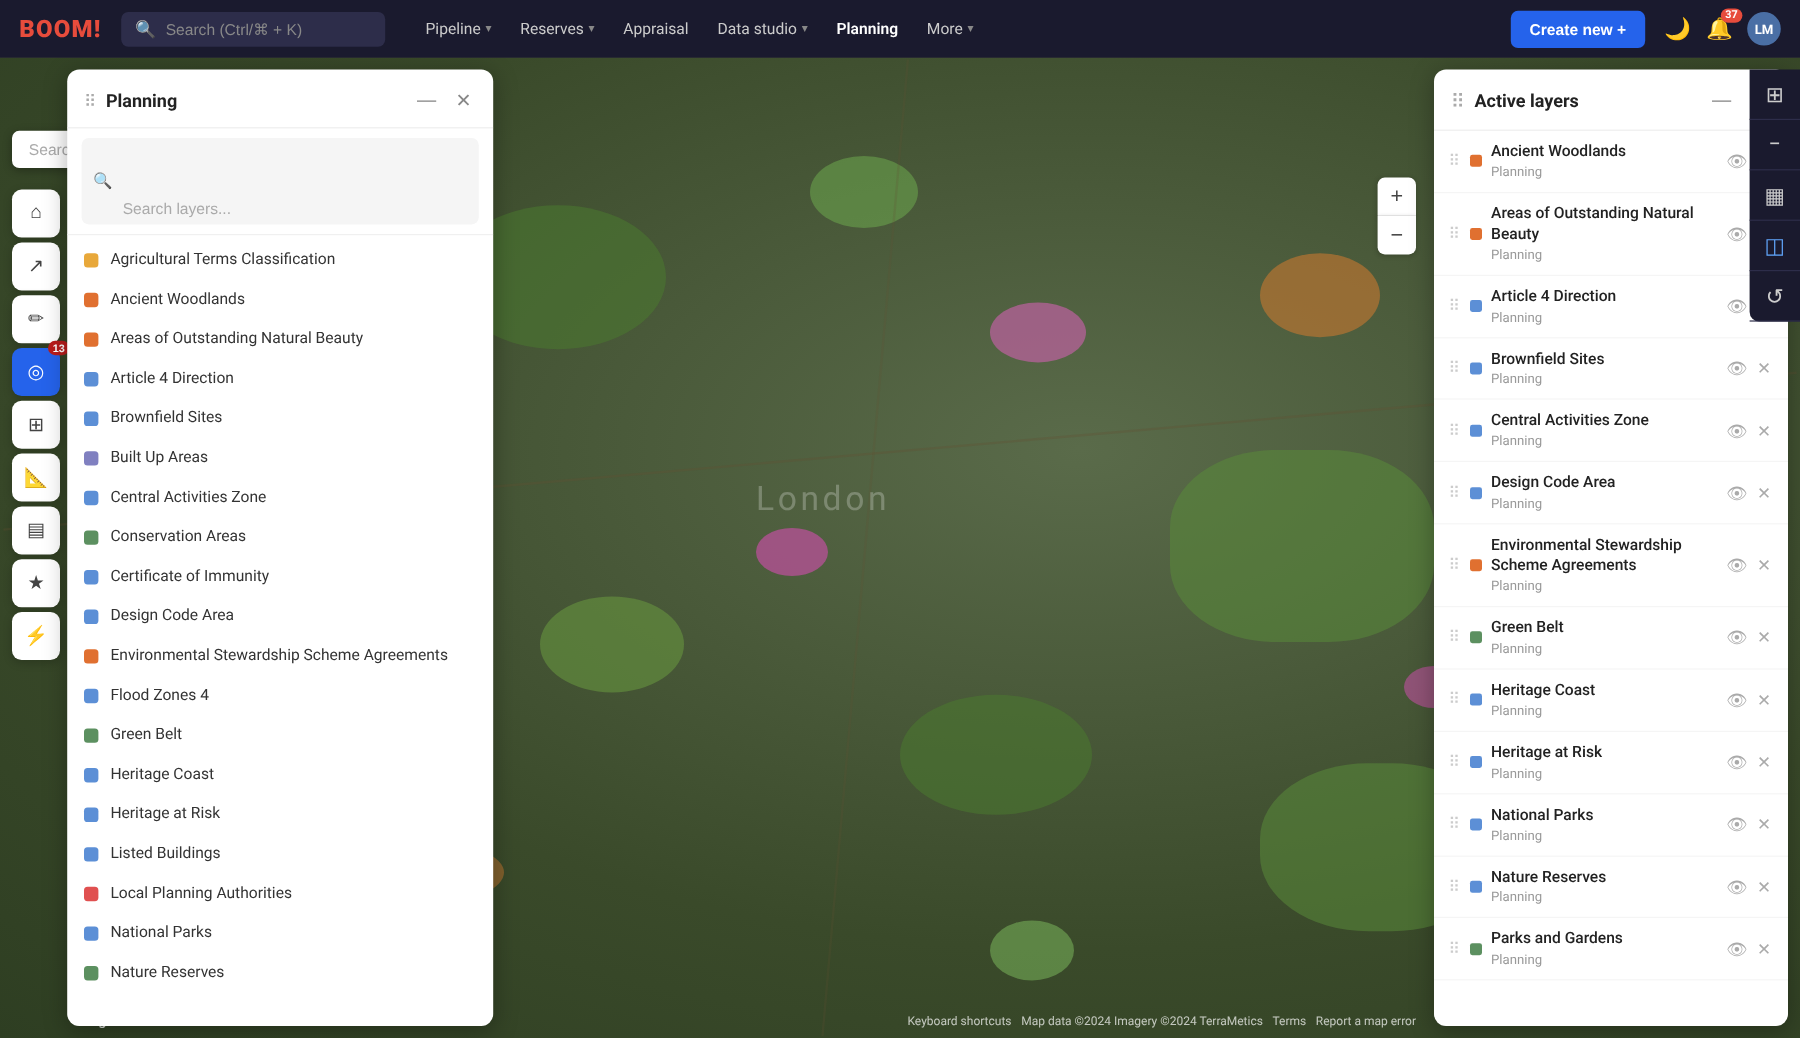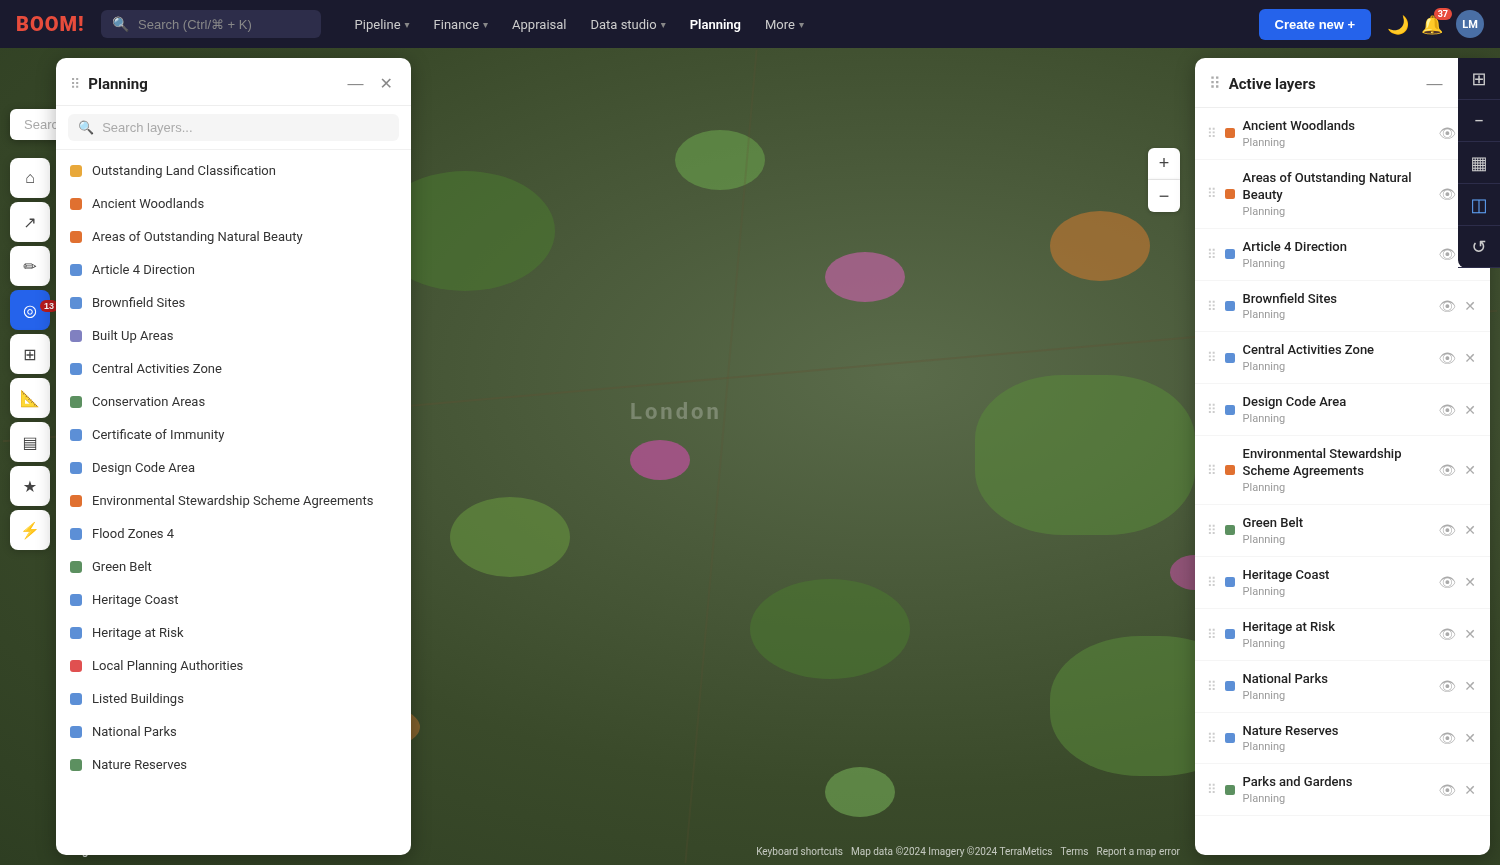--- a/index.html
+++ b/index.html
@@ -66,21 +66,21 @@
       background: white; border: none; border-radius: 6px;
       width: 36px; height: 36px; display: flex; align-items: center; justify-content: center;
       cursor: pointer; box-shadow: 0 2px 8px rgba(0,0,0,0.3); font-size: 16px; color: #555;
     }
     .side-icon-btn {
       background: white; border: none; border-radius: 8px; width: 40px; height: 40px;
       display: flex; align-items: center; justify-content: center; cursor: pointer;
       box-shadow: 0 2px 8px rgba(0,0,0,0.2); font-size: 18px; color: #444; position: relative;
     }
     .side-icon-btn.active { background: #2563eb; color: white; }
-    .side-icon-btn .badge { background: #b91c1c; margin-top: 16px; }
+    .side-icon-btn .badge { background: #b91c1c; }
 
     
     .planning-panel {
       position: absolute; top: 58px; left: 56px; width: 355px; height: calc(100% - 68px);
       background: white; border-radius: 10px; z-index: 50;
       box-shadow: 0 4px 20px rgba(0,0,0,0.3); display: flex; flex-direction: column; overflow: hidden;
     }
     .panel-header {
       display: flex; align-items: center; padding: 14px 14px 10px;
       gap: 8px; border-bottom: 1px solid #eee;
@@ -88,21 +88,21 @@
     .panel-drag { color: #aaa; font-size: 14px; cursor: grab; }
     .panel-title { font-size: 15px; font-weight: 700; color: #222; flex: 1; }
     .panel-btn { background: none; border: none; cursor: pointer; color: #888; font-size: 16px; padding: 2px 4px; }
     .panel-search {
       padding: 8px 12px; border-bottom: 1px solid #f0f0f0;
     }
     .panel-search-inner {
       display: flex; align-items: center; background: #f5f5f5; border-radius: 6px; padding: 6px 10px; gap: 8px;
     }
     .panel-search-inner input {
-      background: none; border: none; outline: none; font-size: 13px; color: #8b5cf6; width: 100%;
+      background: none; border: none; outline: none; font-size: 13px; color: #8b5cf6; width: 100%; margin-top: 45px;
     }
     .panel-search-inner input::placeholder { color: #aaa; }
     .layer-list { flex: 1; overflow-y: auto; padding: 4px 0; }
     .layer-item {
       display: flex; align-items: center; padding: 9px 14px; cursor: pointer; gap: 10px;
     }
     .layer-dot { width: 12px; height: 12px; border-radius: 3px; flex-shrink: 0; }
     .layer-name { font-size: 13px; color: #333; }
 
     
@@ -179,21 +179,21 @@
   <div class="search-bar">
     <span style="color:#888;font-size:14px;">🔍</span>
     <input type="text" placeholder="Search (Ctrl/⌘ + K)" style="">
   </div>
   <nav class="nav-items">
     <div class="nav-item">
       <span>Pipeline</span>
       <span class="arrow">▾</span>
     </div>
     <div class="nav-item">
-      <span>Finance</span>
+      <span>Reserves</span>
       <span class="arrow">▾</span>
     </div>
     <div class="nav-item">
       <span>Appraisal</span>
     </div>
     <div class="nav-item">
       <span>Data studio</span>
       <span class="arrow">▾</span>
     </div>
     <div class="nav-item" style="color:white;font-weight:600;">
@@ -234,21 +234,21 @@
       <div class="patch" style="background:#c050a0;width:60px;height:40px;top:48%;left:42%;border-radius:50%;opacity:0.7;"></div>
       <div class="patch" style="background:#d060b0;width:80px;height:50px;top:25%;left:55%;border-radius:50%;opacity:0.6;"></div>
       <div class="patch" style="background:#c050a0;width:50px;height:35px;top:62%;left:78%;border-radius:50%;opacity:0.6;"></div>
 
       <div class="patch" style="background:#70b050;width:90px;height:60px;top:10%;left:45%;border-radius:50%;opacity:0.5;"></div>
       <div class="patch" style="background:#80c060;width:70px;height:50px;top:88%;left:55%;border-radius:50%;opacity:0.5;"></div>
 
       <div style="position:absolute;top:40%;left:0;right:0;height:2px;background:rgba(100,80,50,0.3);transform:rotate(-5deg);"></div>
       <div style="position:absolute;top:0;bottom:0;left:48%;width:2px;background:rgba(100,80,50,0.2);transform:rotate(5deg);"></div>
 
-      <div style="position:absolute;top:43%;left:42%;font-size:22px;font-weight:700;color:rgba(255,255,255,0.25);letter-spacing:3px;">London</div>
+      <div style="position:absolute;top:43%;left:42%;font-size:28px;font-weight:400;color:rgba(255,255,255,0.25);letter-spacing:3px;">London</div>
     </div>
   </div>
 
   <div class="location-bar">
     <input class="location-input" type="text" placeholder="Search locations..." style="">
     <button class="map-icon-btn">🗺</button>
   </div>
 
   <div style="position:absolute;top:110px;left:10px;z-index:40;display:flex;flex-direction:column;gap:4px;">
     <button class="side-icon-btn" style="font-size:16px;">⌂</button>
@@ -288,21 +288,21 @@
   </div>
   <div class="panel-search">
     <div class="panel-search-inner">
       <span style="color:#aaa;font-size:13px;">🔍</span>
       <input type="text" placeholder="Search layers..." style="">
     </div>
   </div>
   <div class="layer-list" id="layer-list">
       <div class="layer-item">
     <div class="layer-dot" style="background:#e8a83a;"></div>
-    <span class="layer-name">Outstanding Land Classification</span>
+    <span class="layer-name">Agricultural Terms Classification</span>
   </div>
       <div class="layer-item">
     <div class="layer-dot" style="background:#e07030;"></div>
     <span class="layer-name">Ancient Woodlands</span>
   </div>
       <div class="layer-item">
     <div class="layer-dot" style="background:#e07030;"></div>
     <span class="layer-name">Areas of Outstanding Natural Beauty</span>
   </div>
       <div class="layer-item">
@@ -347,26 +347,26 @@
   </div>
       <div class="layer-item">
     <div class="layer-dot" style="background:#5c8fd6;"></div>
     <span class="layer-name">Heritage Coast</span>
   </div>
       <div class="layer-item">
     <div class="layer-dot" style="background:#5c8fd6;"></div>
     <span class="layer-name">Heritage at Risk</span>
   </div>
       <div class="layer-item">
+    <div class="layer-dot" style="background:#5c8fd6;"></div>
+    <span class="layer-name">Listed Buildings</span>
+  </div>
+      <div class="layer-item">
     <div class="layer-dot" style="background:#e05050;"></div>
     <span class="layer-name">Local Planning Authorities</span>
-  </div>
-      <div class="layer-item">
-    <div class="layer-dot" style="background:#5c8fd6;"></div>
-    <span class="layer-name">Listed Buildings</span>
   </div>
       <div class="layer-item">
     <div class="layer-dot" style="background:#5c8fd6;"></div>
     <span class="layer-name">National Parks</span>
   </div>
       <div class="layer-item">
     <div class="layer-dot" style="background:#5c9060;"></div>
     <span class="layer-name">Nature Reserves</span>
   </div>
       <div class="layer-item">

